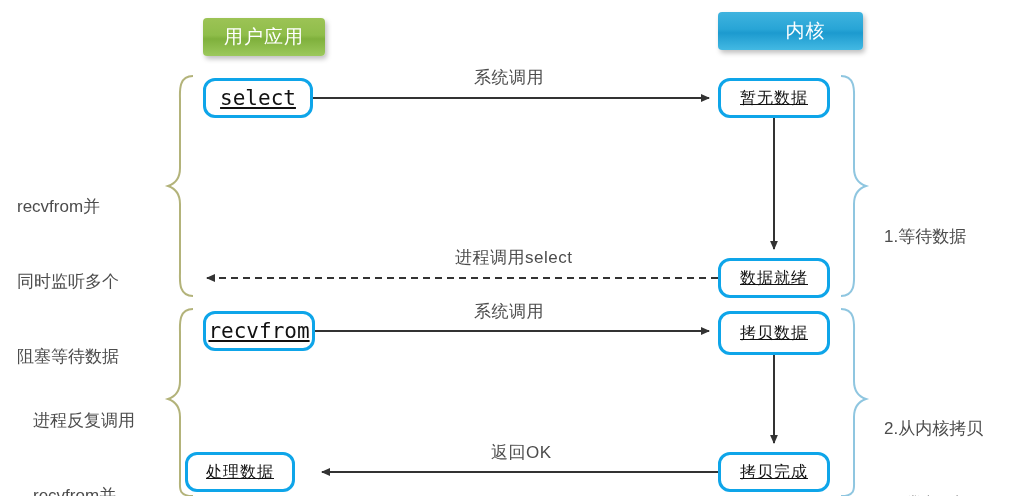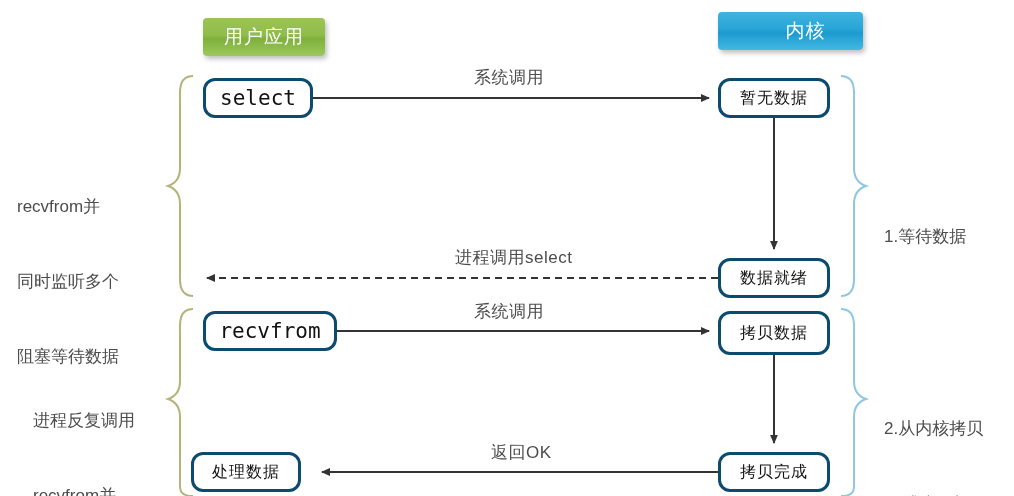--- a/index.html
+++ b/index.html
@@ -48,38 +48,39 @@
     padding-left: 30px;
   }
 
   
   .node {
     position: absolute;
     display: flex;
     align-items: center;
     justify-content: center;
     background: #ffffff;
-    border: 3px solid #0c4a6e;
+    border: 3px solid #0ea5e9;
     border-radius: 12px;
     color: #111111;
     box-sizing: border-box;
+    text-decoration: underline;
   }
   .node.mono {
     font-family: "DejaVu Sans Mono", "Liberation Mono", monospace;
     font-size: 21px;
     letter-spacing: 0px;
   }
   .node.cjk {
     font-size: 16px;
     letter-spacing: 1px;
   }
 
   #node-select   { left: 203px; top: 78px;  width: 110px; height: 40px; }
-  #node-recvfrom { left: 203px; top: 311px; width: 134px; height: 40px; }
-  #node-process  { left: 191px; top: 452px; width: 110px; height: 40px; }
+  #node-recvfrom { left: 203px; top: 311px; width: 112px; height: 40px; }
+  #node-process  { left: 185px; top: 452px; width: 110px; height: 40px; }
 
   #node-nodata   { left: 718px; top: 78px;  width: 112px; height: 40px; }
   #node-ready    { left: 718px; top: 258px; width: 112px; height: 40px; }
   #node-copying  { left: 718px; top: 311px; width: 112px; height: 44px; }
   #node-copied   { left: 718px; top: 452px; width: 112px; height: 40px; }
 
   
   .edge-label {
     position: absolute;
     color: #4c4c4c;

